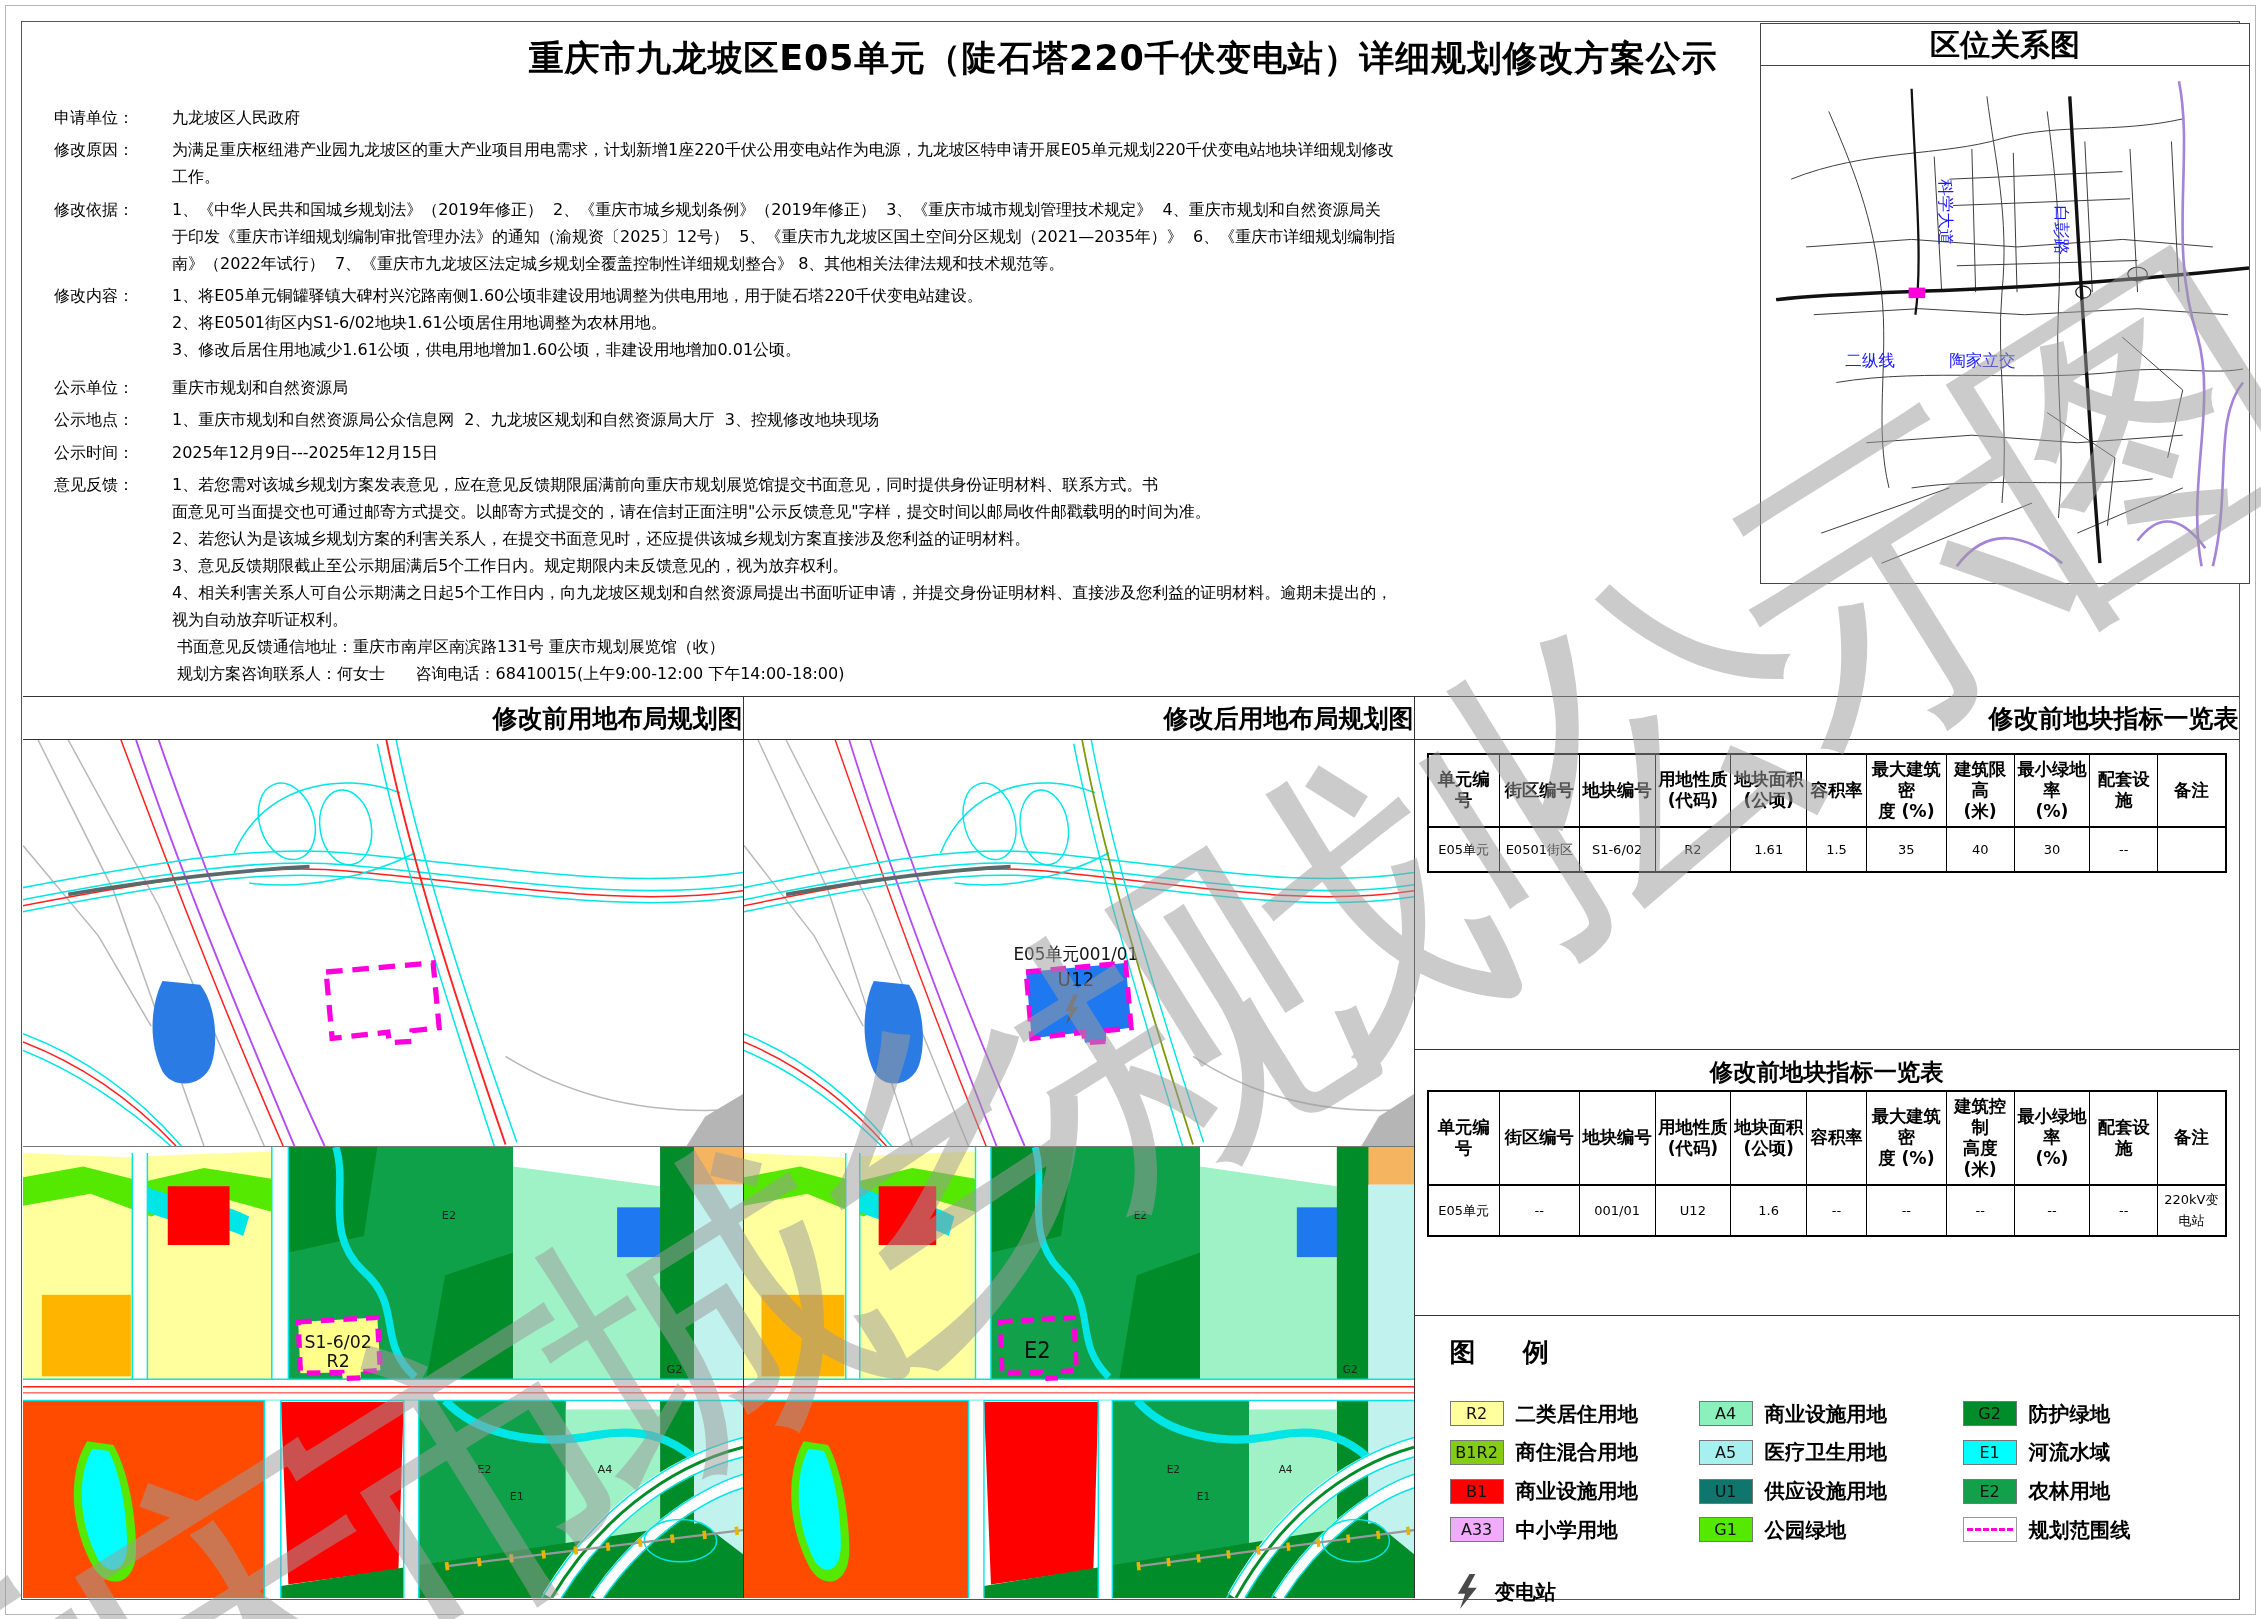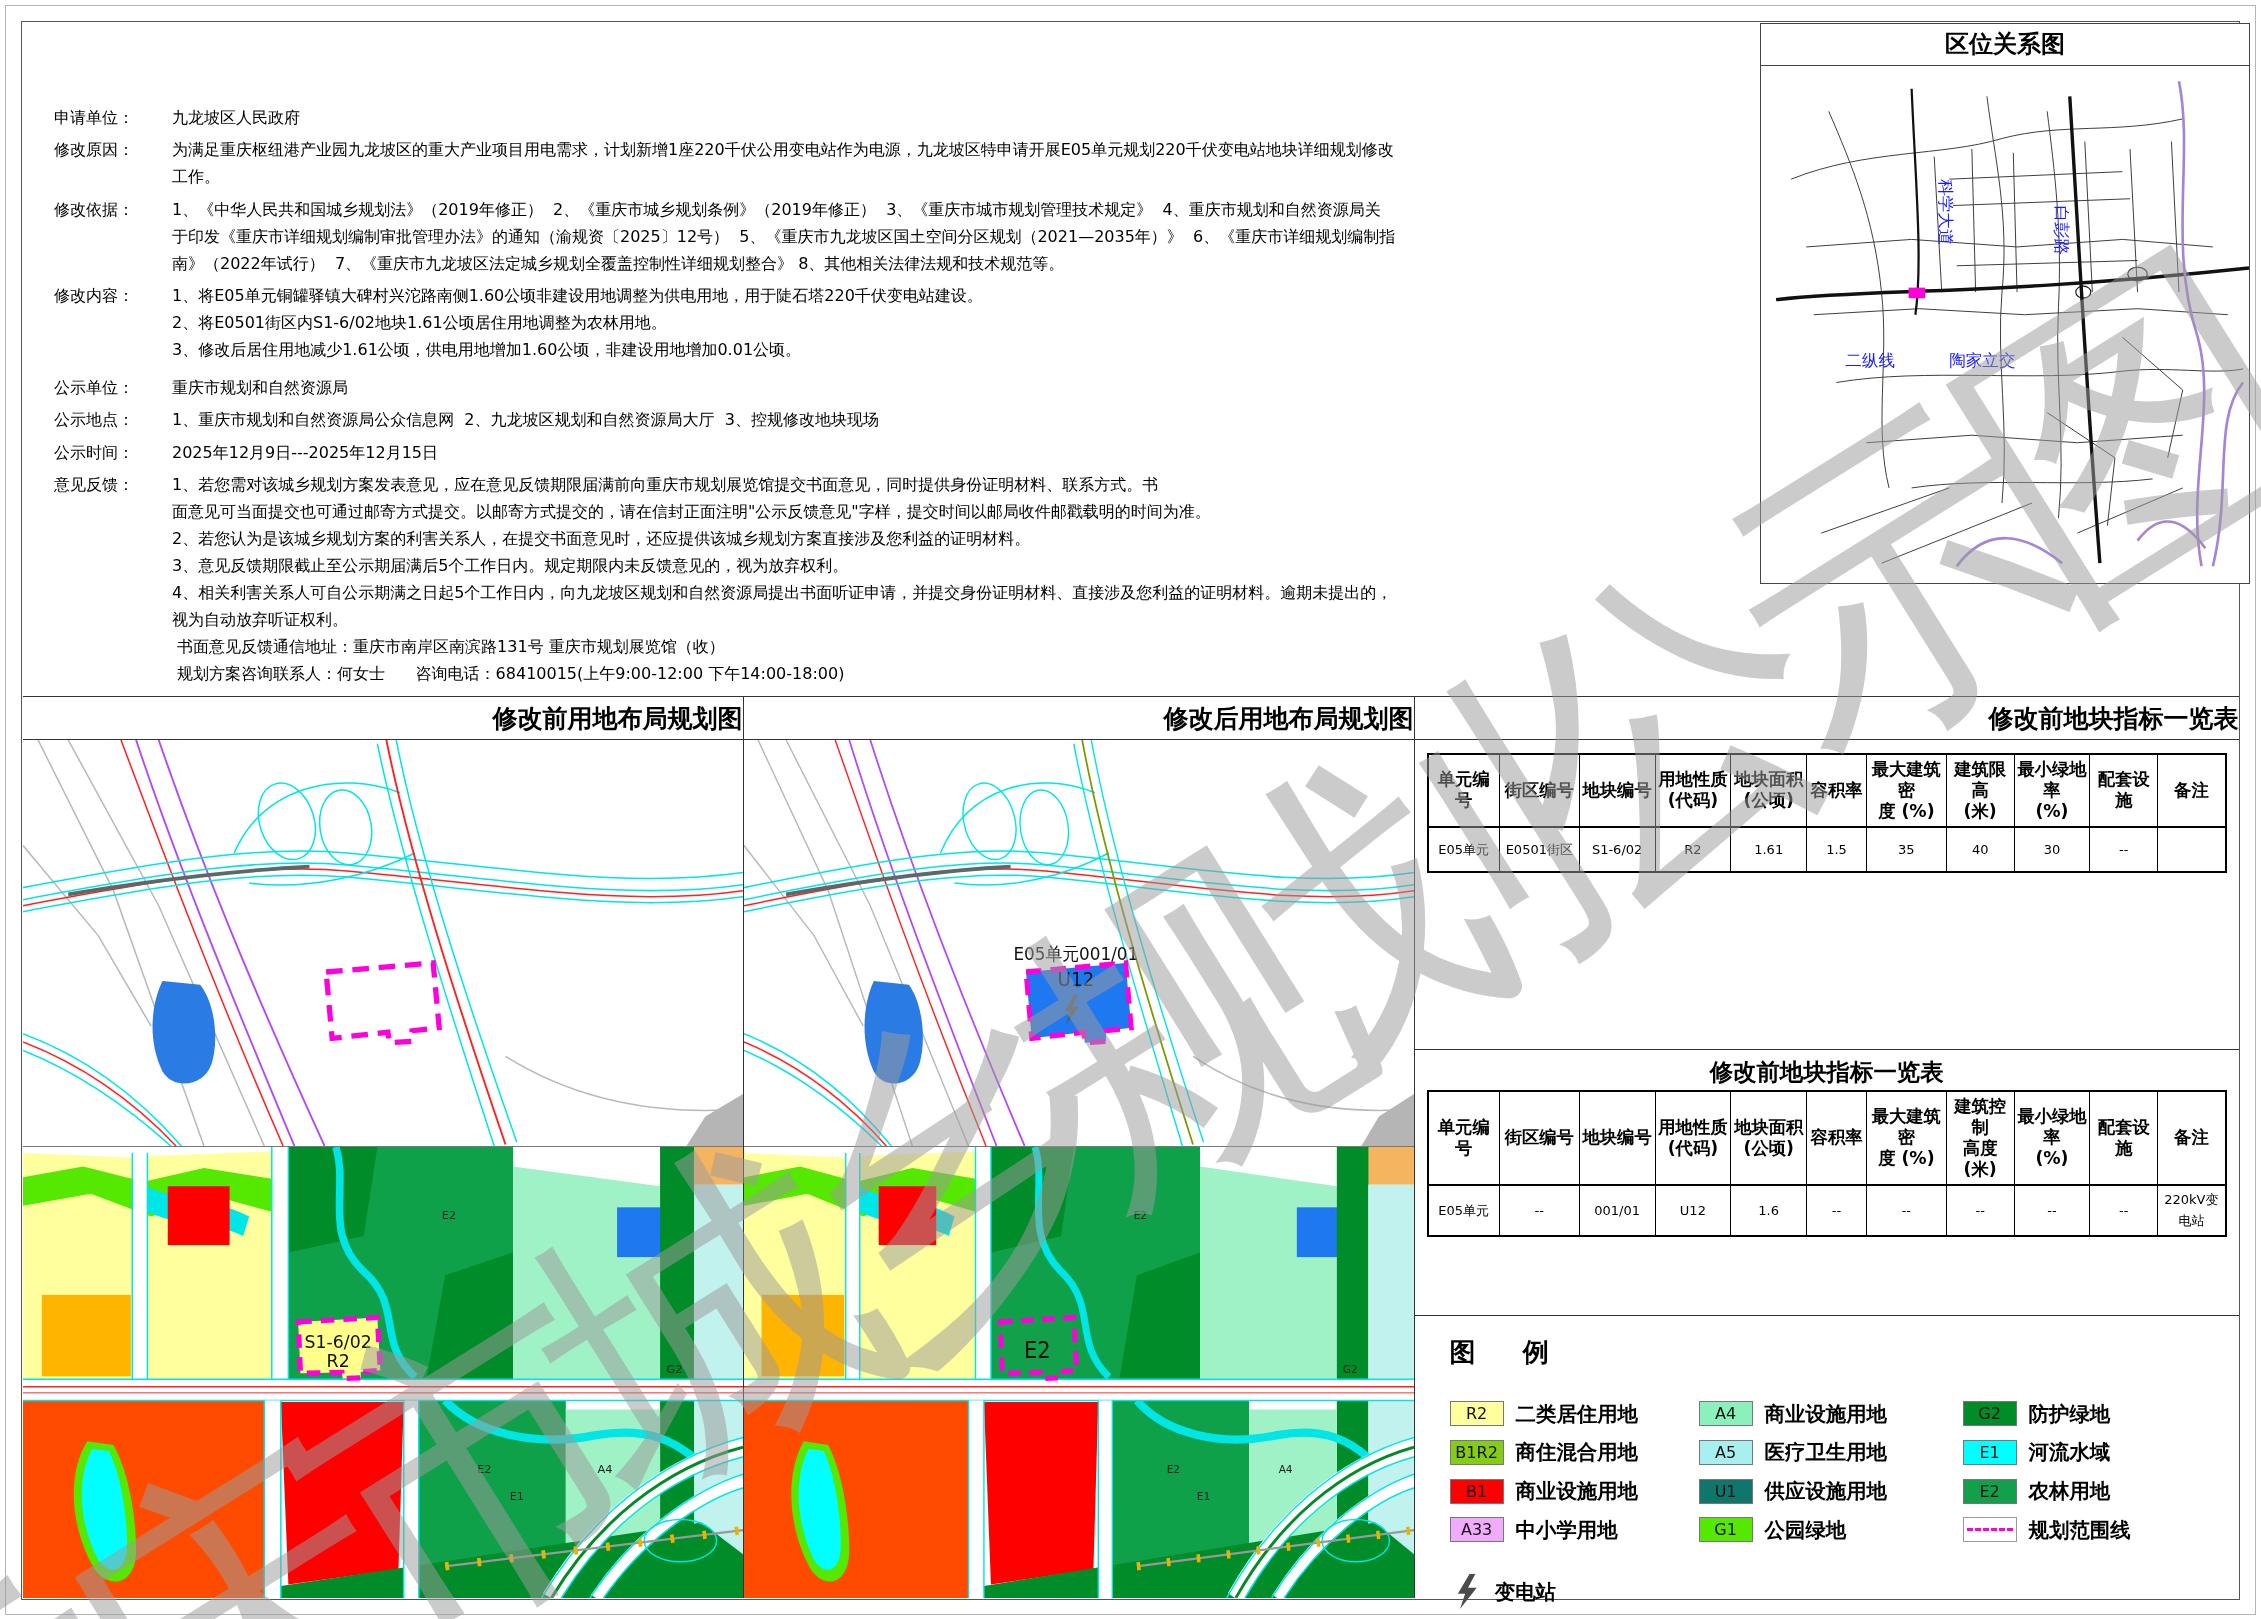--- a/index.html
+++ b/index.html
@@ -17,21 +17,21 @@
   .doc-title{position:absolute;left:15px;top:35px;width:2216px;text-align:center;
              font-size:35px;font-weight:bold;letter-spacing:0.8px;}
   .info{position:absolute;left:54px;top:88px;width:1696px;font-size:16px;line-height:27px;margin-top:16px;}
   .row{display:flex;margin-bottom:5.3px;}
   .row .lbl{flex:0 0 118px;white-space:nowrap;}
   .row .val{flex:1;white-space:pre-wrap;}
   .row.gap{margin-top:11.3px;}
 
   
   .loc-box{position:absolute;left:1760px;top:22.6px;width:488px;height:559px;border:1.5px solid #444;background:#fff;}
-  .loc-title{height:41px;line-height:41px;text-align:center;font-size:24px;font-weight:bold;border-bottom:1.5px solid #444;}
+  .loc-title{height:41px;line-height:41px;text-align:center;font-size:30px;font-weight:bold;border-bottom:1.5px solid #444;}
   .loc-map{width:488px;height:514px;display:block;}
 
   
   .bottom{position:absolute;left:22.6px;top:696px;width:2216px;height:901px;border-top:1.5px solid #333;background:#fff;}
   .panel{position:absolute;top:0;height:901px;background:#fff;}
   .panel-left{left:0;width:720px;}
   .panel-mid{left:720px;width:671px;border-left:1.5px solid #333;box-sizing:border-box;}
   .panel-right{left:1391px;width:825px;border-left:1.5px solid #333;box-sizing:border-box;}
   .panel-title{height:43px;line-height:43px;text-align:right;font-size:25px;font-weight:600;border-bottom:1.5px solid #333;box-sizing:border-box;}
   .map-upper{height:407px;overflow:hidden;border-bottom:0.8px solid #777;box-sizing:border-box;}
@@ -64,20 +64,21 @@
   .substation-row{display:flex;align-items:center;gap:16.6px;margin-top:27px;margin-left:6px;}
   .substation-row .leg-label{font-size:20.4px;}
 </style>
 </head>
 <body>
 
 <div class="page">
   <div class="frame-outer"></div>
   <div class="frame-inner"></div>
 
+  <div class="doc-title">重庆市九龙坡区E05单元（陡石塔220千伏变电站）详细规划修改方案公示</div>
 
   <div class="info">
     <div class="row">
       <div class="lbl">申请单位：</div>
       <div class="val">九龙坡区人民政府</div>
     </div>
     <div class="row">
       <div class="lbl">修改原因：</div>
       <div class="val">为满足重庆枢纽港产业园九龙坡区的重大产业项目用电需求，计划新增1座220千伏公用变电站作为电源，九龙坡区特申请开展E05单元规划220千伏变电站地块详细规划修改
 工作。</div>

